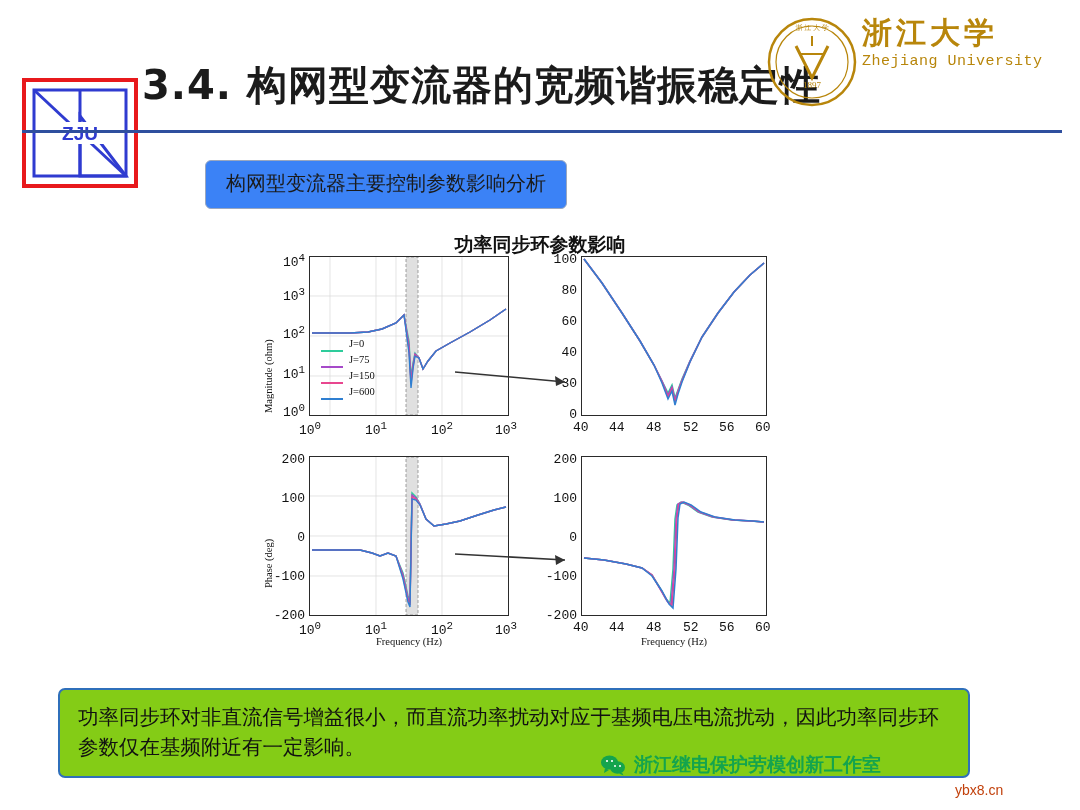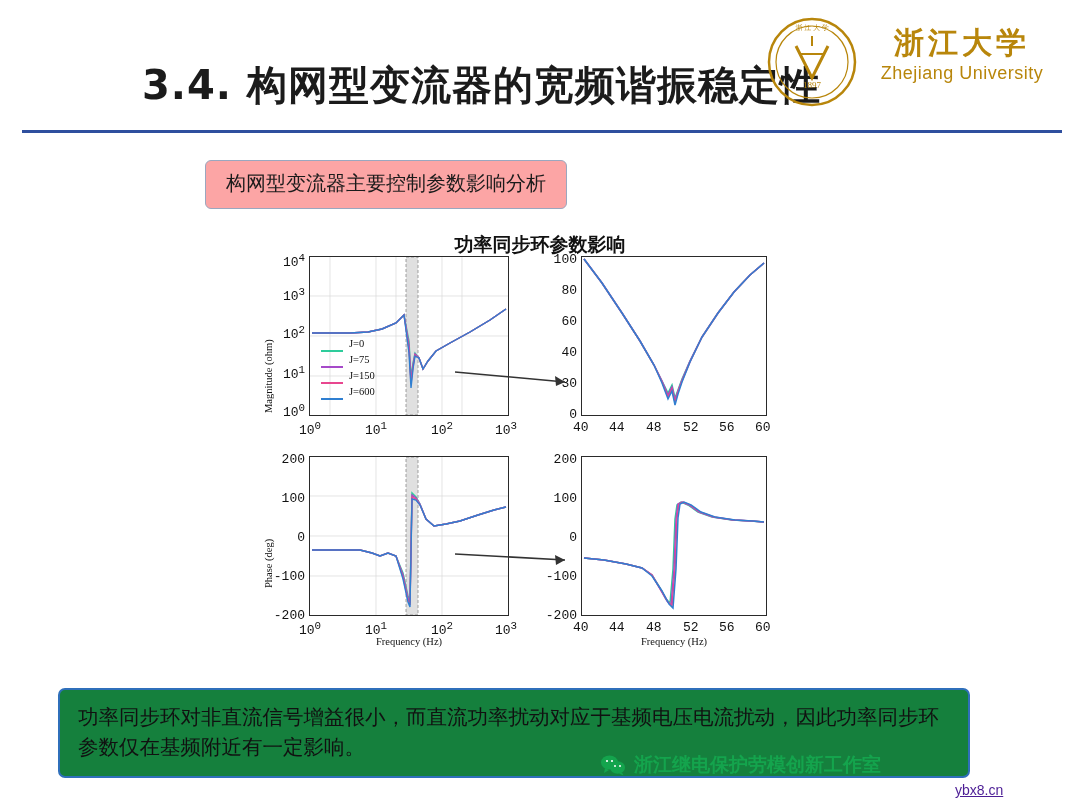--- a/index.html
+++ b/index.html
@@ -64,47 +64,47 @@
   .emblem {
     position: absolute;
     left: 0;
     top: 0;
     width: 92px;
     height: 92px;
   }
   .univ-names {
     position: absolute;
     left: 96px;
-    top: 10px;
+    top: 0;
     width: 200px;
-    text-align: center;
+    text-align: left;
   }
   .univ-cn {
     font-size: 30px;
     color: #b8860b;
     font-weight: bold;
     font-family: "DejaVu Sans", "Liberation Sans", sans-serif;
     letter-spacing: 4px;
     line-height: 1.1;
   }
   .univ-en {
-    font-size: 18px;
+    font-size: 15px;
     color: #b8860b;
-    font-family: Liberation Sans, sans-serif;
+    font-family: Liberation Mono, monospace;
     letter-spacing: 0.5px;
     margin-top: 4px;
   }
 
   
   .subheading {
     position: absolute;
     left: 205px;
     top: 160px;
     padding: 9px 20px 11px 20px;
-    background: #fca5a5;
+    background: #3b82f6;
     border: 1px solid #9aa7bf;
     border-radius: 6px;
     font-size: 20px;
     color: #1b1b1b;
     font-family: "DejaVu Sans", "Liberation Sans", sans-serif;
     white-space: nowrap;
   }
 
   
   .fig-title {
@@ -186,21 +186,21 @@
   
   .conclusion {
     position: absolute;
     left: 58px;
     top: 688px;
     width: 912px;
     padding: 13px 18px 14px 18px;
     border: 2px solid #2f6fba;
     border-radius: 7px;
     box-sizing: border-box;
-    background: #15803d;
+    background: #84cc16;
     font-size: 20.5px;
     line-height: 1.45;
     color: #111;
     font-family: "DejaVu Sans", "Liberation Sans", sans-serif;
   }
 
   
   .footer-wm {
     position: absolute;
     left: 600px;
@@ -217,30 +217,39 @@
     font-size: 19px;
     color: #14a44d;
     font-family: "DejaVu Sans", "Liberation Sans", sans-serif;
     font-weight: bold;
   }
   .site-wm {
     position: absolute;
     left: 955px;
     top: 782px;
     font-size: 14px;
-    color: #4c1d95;
+    color: #c2410c;
     font-family: "Liberation Sans", sans-serif;
-    text-decoration: underline;
   }
 </style>
 </head>
 <body>
 
 <div class="slide">
 
+  <div class="zju-logo-box">
+    <svg width="108" height="102" viewBox="0 0 108 102" aria-hidden="true">
+      <rect x="8" y="8" width="92" height="86" fill="none" stroke="#2f3bd0" stroke-width="3"></rect>
+      <line x1="8" y1="8" x2="100" y2="94" stroke="#2f3bd0" stroke-width="3"></line>
+      <line x1="54" y1="8" x2="54" y2="94" stroke="#2f3bd0" stroke-width="3"></line>
+      <polygon points="54,34 54,94 100,94" fill="none" stroke="#2f3bd0" stroke-width="3"></polygon>
+      <rect x="26" y="40" width="56" height="22" fill="#ffffff"></rect>
+      <text x="54" y="58" font-family="Liberation Sans, sans-serif" font-size="19" font-weight="bold" fill="#2f3bd0" text-anchor="middle">ZJU</text>
+    </svg>
+  </div>
 
   <div class="slide-title">3.4. 构网型变流器的宽频谐振稳定性</div>
   <div class="title-rule"></div>
 
   <div class="univ-mark">
     <svg class="emblem" viewBox="0 0 92 92" aria-hidden="true">
       <circle cx="46" cy="46" r="43" fill="none" stroke="#b8860b" stroke-width="2.5"></circle>
       <circle cx="46" cy="46" r="36" fill="none" stroke="#b8860b" stroke-width="1.2"></circle>
       <path d="M30 30 L46 62 L62 30" fill="none" stroke="#b8860b" stroke-width="3"></path>
       <path d="M34 38 L58 38" stroke="#b8860b" stroke-width="2"></path>

